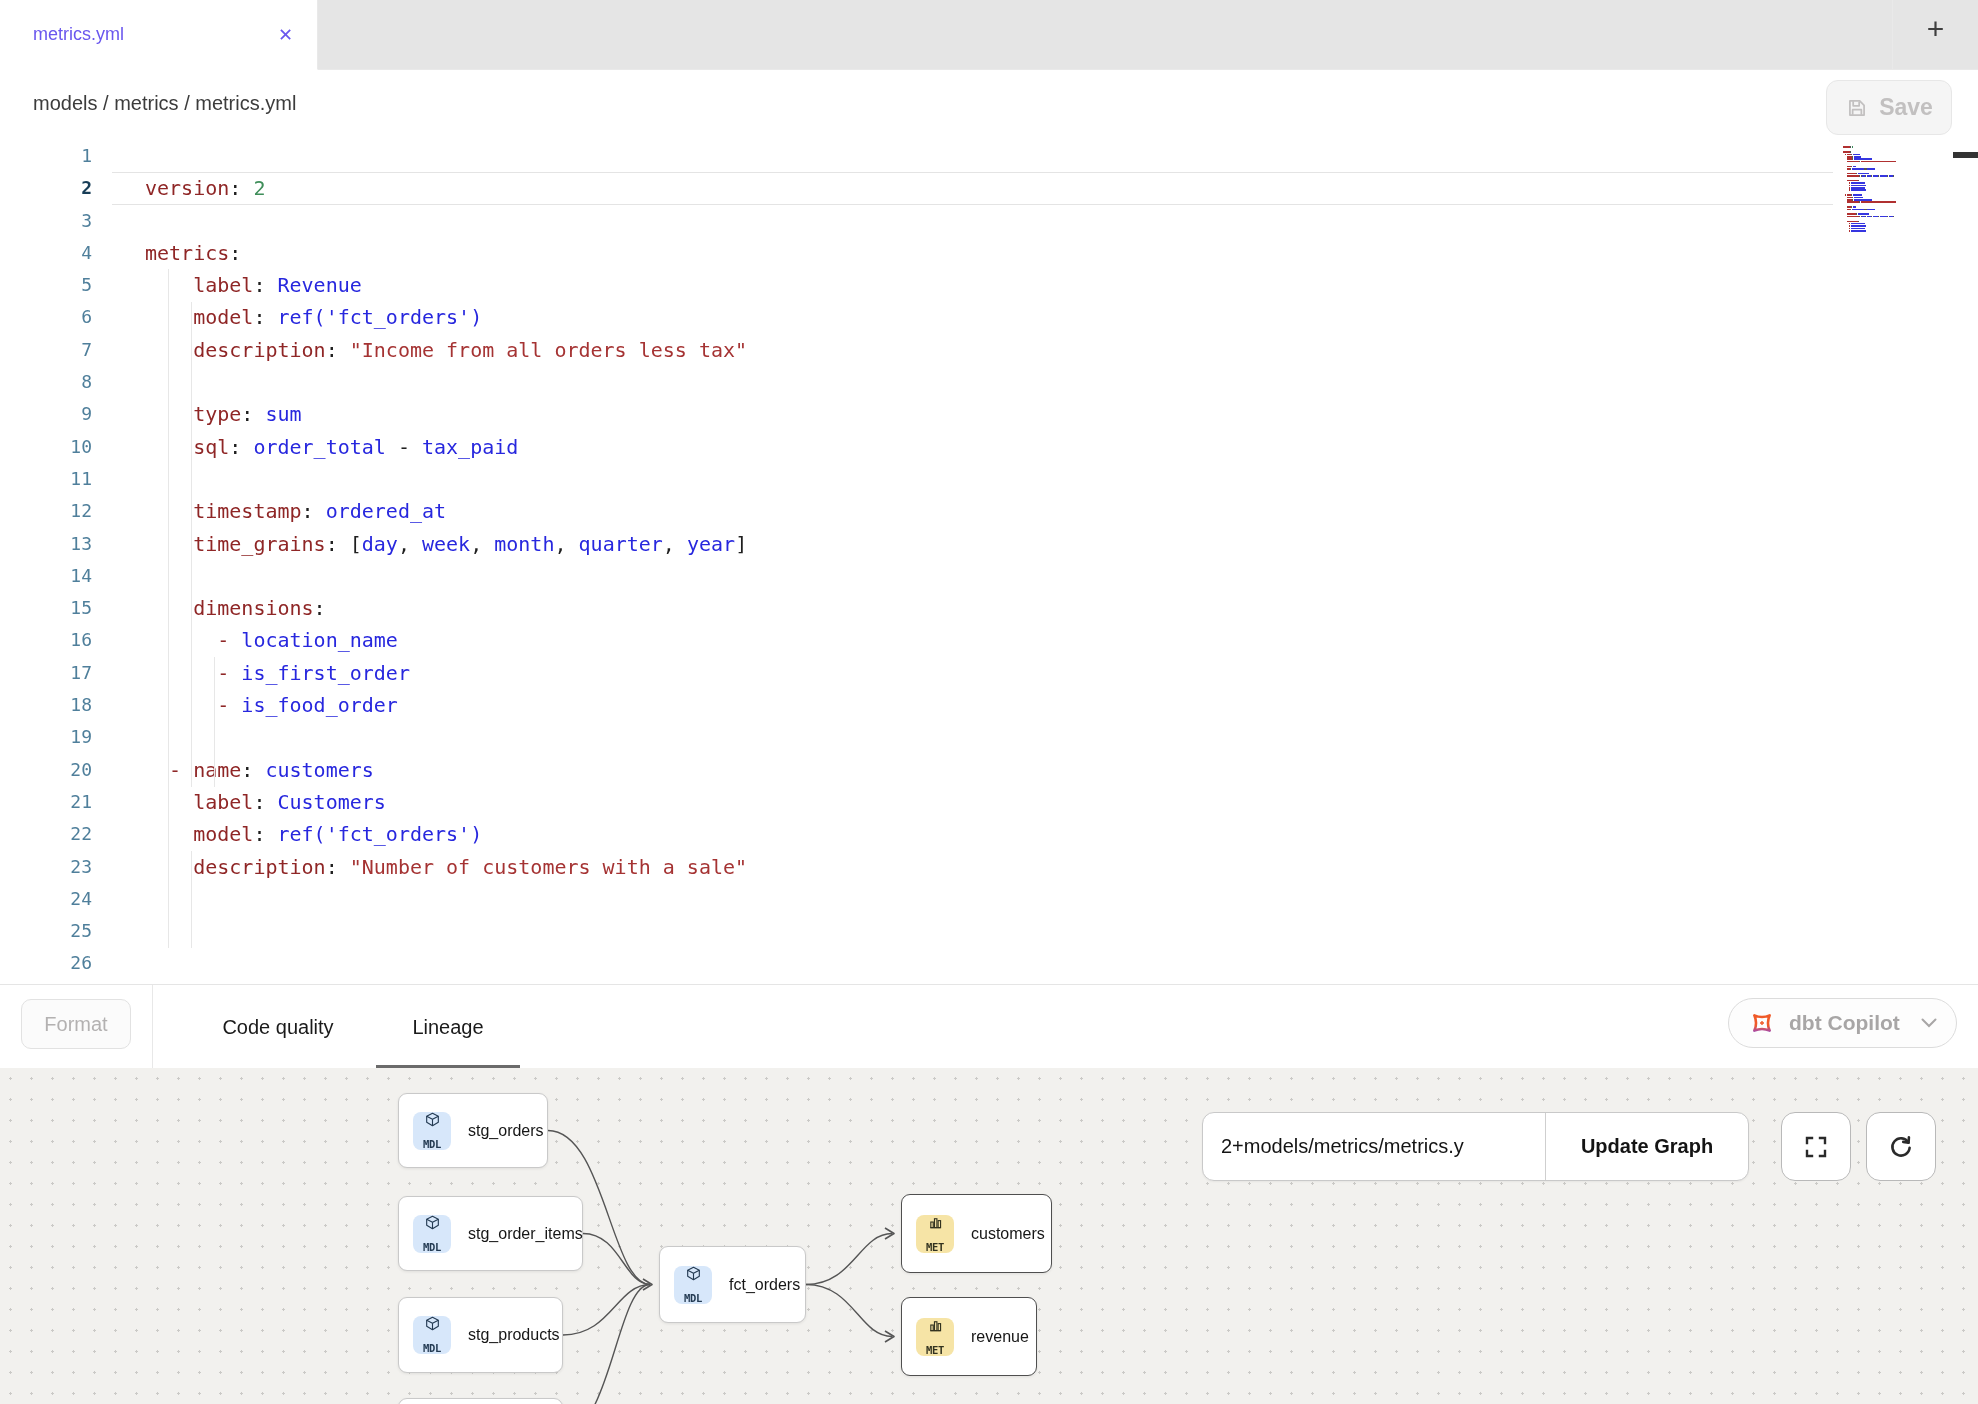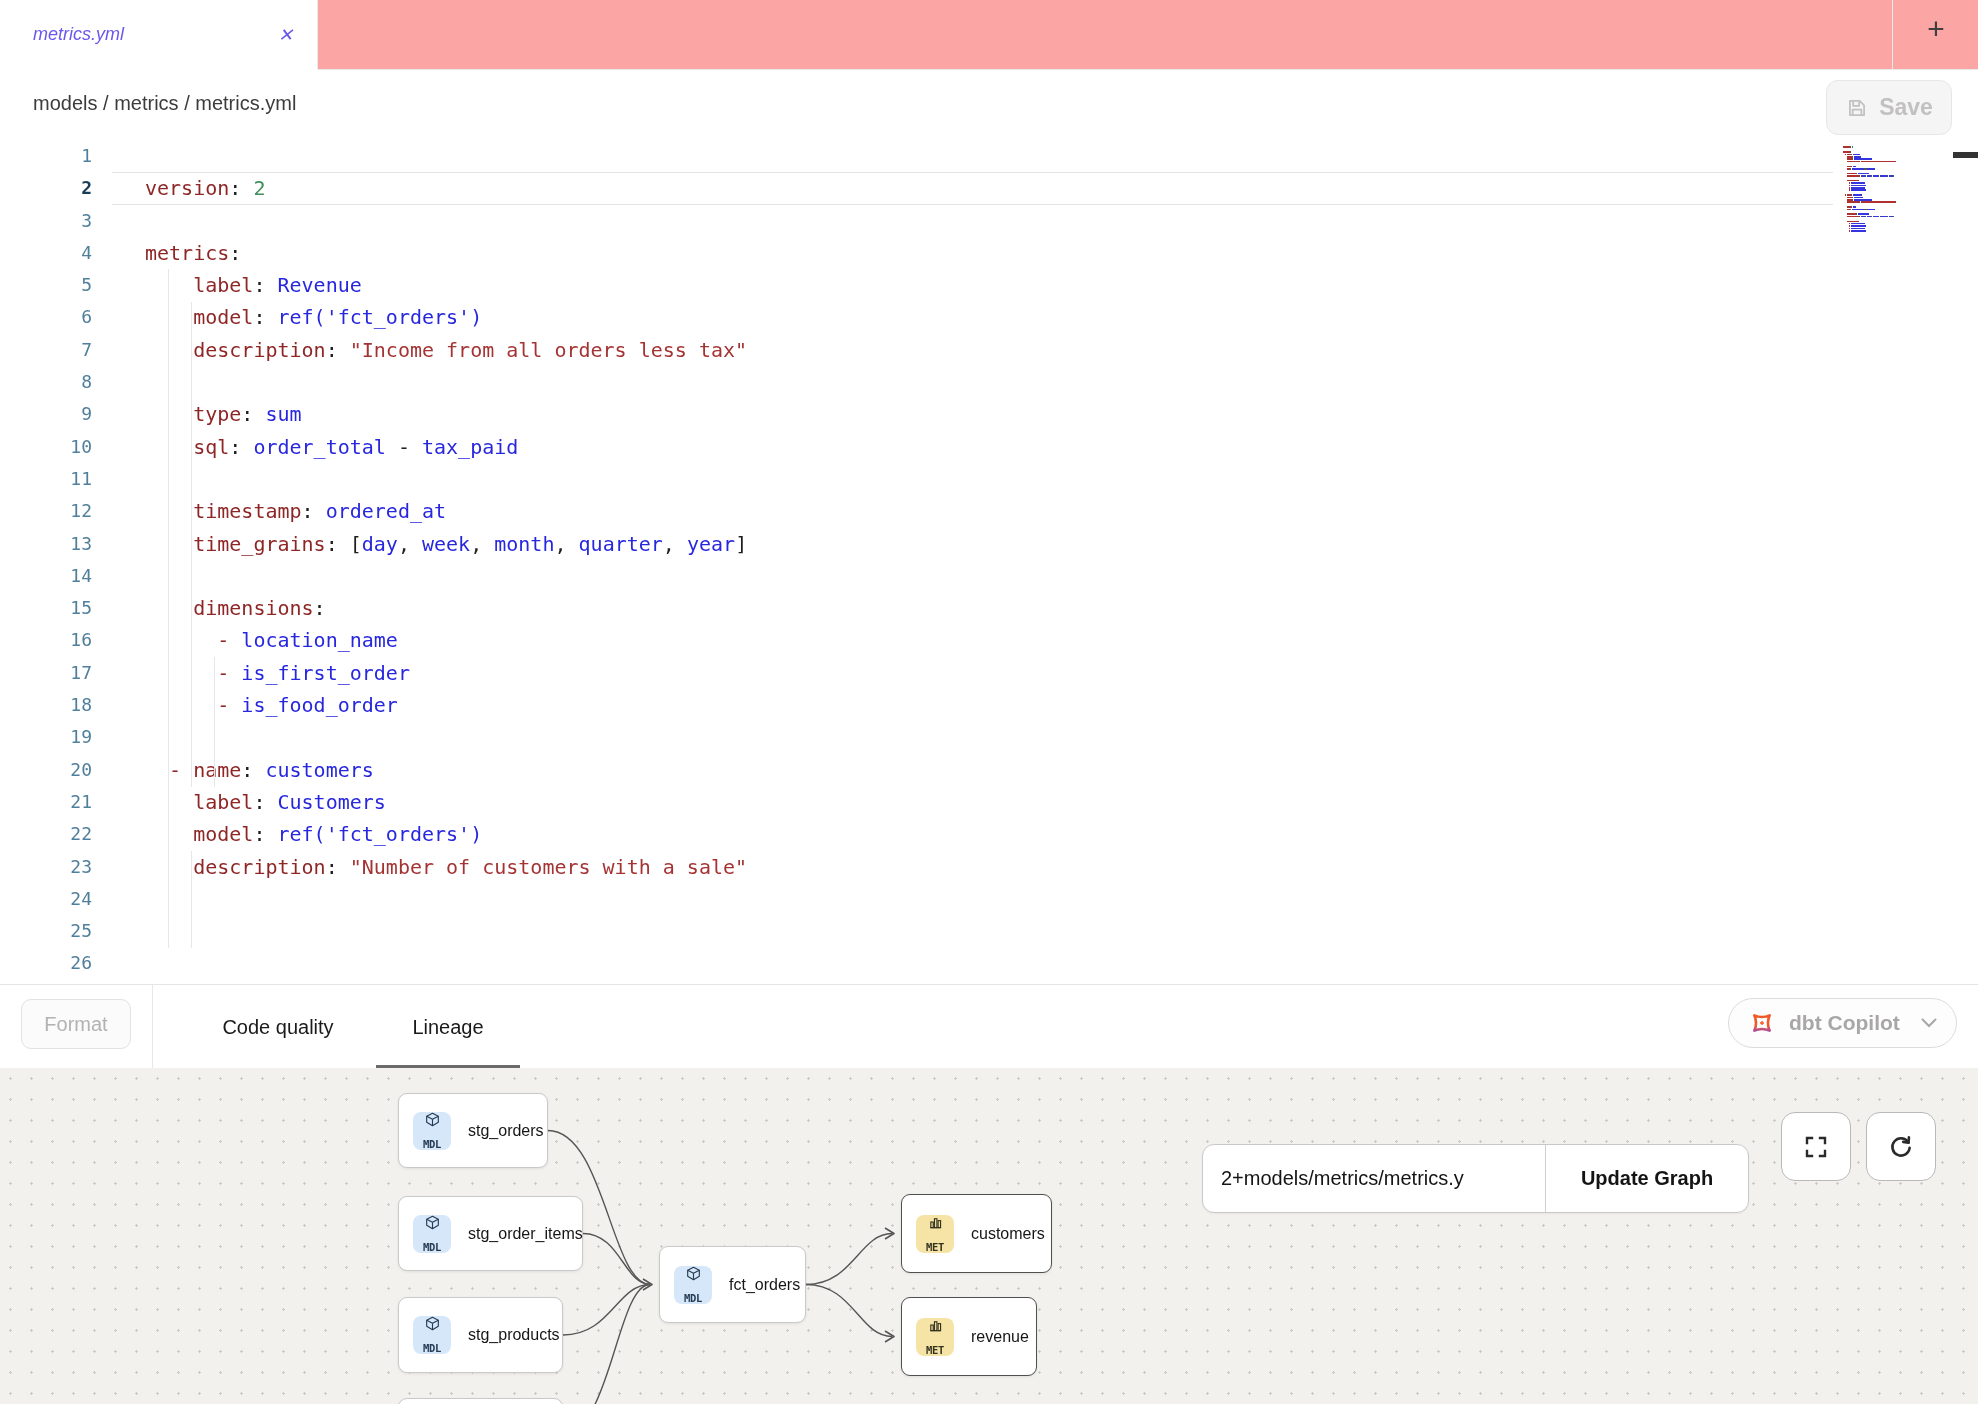--- a/index.html
+++ b/index.html
@@ -7,21 +7,21 @@
     --key:#8f2626; --val:#2727de; --num:#3f8e5a; --str:#a53333; --punc:#1f1f1f;
     --line-h:32.3px;
   }
   *{box-sizing:border-box;}
   html,body{margin:0;padding:0;}
   body{
     width:1978px;height:1404px;position:relative;overflow:hidden;
     background:#fff;font-family:"Liberation Sans",sans-serif;color:#222;
   }
   
-  .tabbar{position:absolute;left:0;top:0;width:1978px;height:70px;background:#fca5a5;border-bottom:1px solid #e9e9e9;font-style:italic;}
+  .tabbar{position:absolute;left:0;top:0;width:1978px;height:70px;background:#e5e5e5;border-bottom:1px solid #e9e9e9;}
   .tab-active{
     position:absolute;left:0;top:0;width:318px;height:70px;background:#fff;
     border-right:1px solid #e9e9e9;border-bottom:1px solid #fff;
     display:flex;align-items:center;padding:0 24px 0 33px;
   }
   .tab-title{color:var(--purple);font-size:18px;font-weight:500;flex:1;}
   .tab-close{color:var(--purple);font-size:18px;cursor:pointer;line-height:1;}
   .tab-plus-zone{position:absolute;right:0;top:0;width:86px;height:70px;border-left:1px solid #e9e9e9;display:flex;align-items:center;justify-content:center;}
   .plus-icon{font-size:30px;font-weight:300;color:#3f3f3f;line-height:1;margin-top:-12px;}
   
@@ -73,21 +73,21 @@
   .gnode{position:absolute;background:#fff;border-radius:9px;display:flex;align-items:center;
     padding-left:14px;box-shadow:0 1px 3px rgba(0,0,0,.08);}
   .gnode.mdl{border:1px solid #c9c9c9;}
   .gnode.met{border:1.5px solid #4f4f4f;}
   .gbadge{width:38px;height:38px;border-radius:8px;display:flex;flex-direction:column;align-items:center;justify-content:center;flex:none;}
   .gbadge.mdl{background:#d7e7fa;color:#233a52;}
   .gbadge.met{background:#f6e4a6;color:#32321f;}
   .gbadge-label{font-family:"DejaVu Sans Mono",monospace;font-size:10.5px;font-weight:600;letter-spacing:-0.3px;margin-top:11px;}
   .gnode-label{font-size:16px;color:#161616;margin-left:17px;padding-right:20px;white-space:nowrap;}
   .selector-group{position:absolute;left:1202px;top:44px;width:547px;height:69px;background:#fff;
-    border:1px solid #c9c9c9;border-radius:12px;display:flex;align-items:stretch;box-shadow:0 1px 2px rgba(0,0,0,.05);margin-top:32px;}
+    border:1px solid #c9c9c9;border-radius:12px;display:flex;align-items:stretch;box-shadow:0 1px 2px rgba(0,0,0,.05);}
   .selector-input{width:343px;display:flex;align-items:center;padding:0 18px;font-size:20px;color:#141414;
     border-right:1px solid #cfcfcf;overflow:hidden;white-space:nowrap;}
   .update-btn{flex:1;display:flex;align-items:center;justify-content:center;font-size:20px;font-weight:600;color:#141414;cursor:pointer;}
   .icon-btn{position:absolute;top:44px;width:70px;height:69px;background:#fff;border:1px solid #b9b9b9;
     border-radius:14px;display:flex;align-items:center;justify-content:center;cursor:pointer;}
   .btn-fullscreen{left:1781px;}
   .btn-refresh{left:1866px;}
 </style>
 </head>
 <body>

